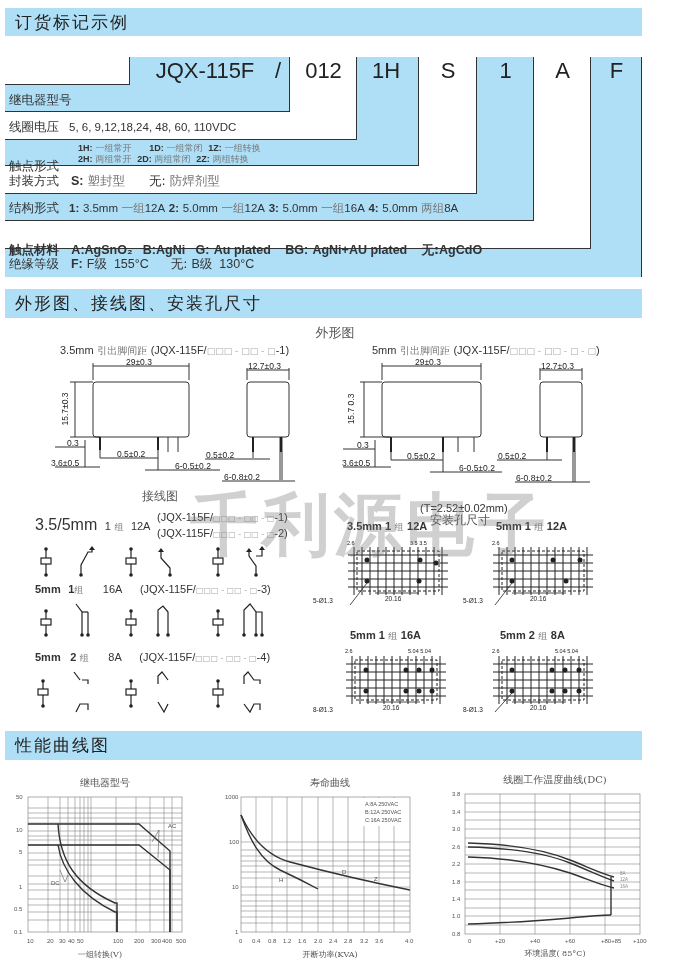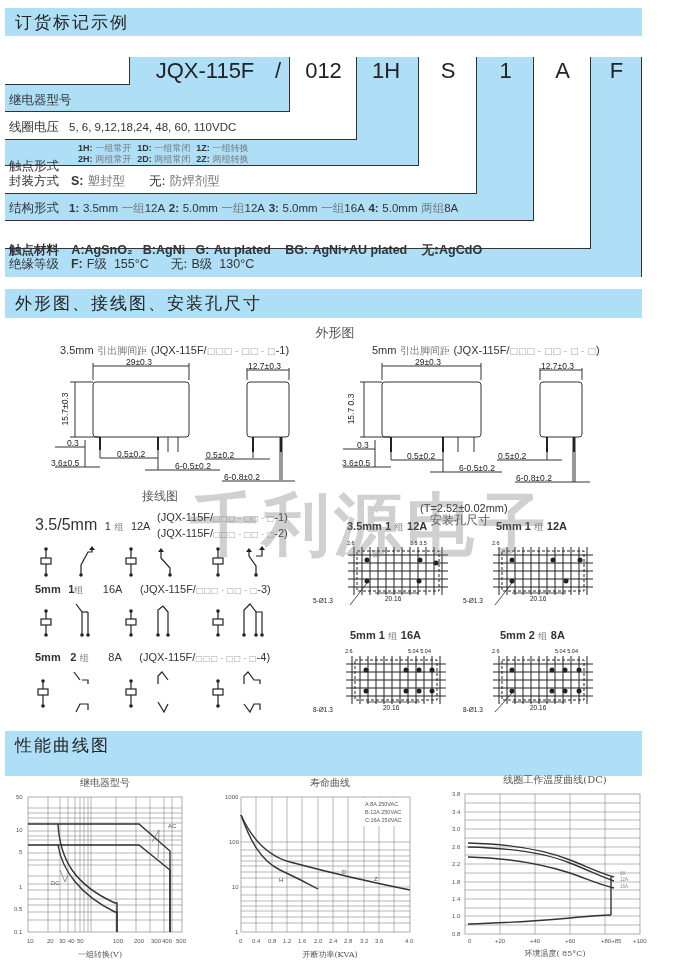--- a/index.html
+++ b/index.html
@@ -56,21 +56,21 @@
   <span>线圈电压</span>
   <span class="val" style="margin-left:6px;font-size:11.5px;">5, 6, 9,12,18,24, 48, 60, 110VDC</span>
 </div>
 
 <div class="rowlbl" style="left:9px;top:146px;margin-top:12px;">
   <span>触点形式</span>
 </div>
 <div class="abs small" style="left:78px;top:143px;white-space:nowrap;">
   <div>
     <b class="val" style="font-size:9px;">1H:</b> <span class="cn">一组常开</span>&nbsp;
-    <b class="val" style="font-size:9px;">1D:</b> <span class="cn">一组常闭</span>&nbsp;
+    <b class="val" style="font-size:9px;margin-left:12px;">1D:</b> <span class="cn">一组常闭</span>&nbsp;
     <b class="val" style="font-size:9px;">1Z:</b> <span class="cn">一组转换</span>
   </div>
   <div>
     <b class="val" style="font-size:9px;">2H:</b> <span class="cn">两组常开</span>&nbsp;
     <b class="val" style="font-size:9px;">2D:</b> <span class="cn">两组常闭</span>&nbsp;
     <b class="val" style="font-size:9px;">2Z:</b> <span class="cn">两组转换</span>
   </div>
 </div>
 
 <div class="rowlbl" style="left:9px;top:173px;">
@@ -466,21 +466,21 @@
 <div class="dim" style="left:383px;top:704px;font-size:6.5px;">20.16</div>
 <div class="dim" style="left:313px;top:706px;font-size:6.5px;">8-Ø1.3</div>
 
 <div class="dim" style="left:492px;top:648px;font-size:5.5px;">2.6</div>
 <div class="dim" style="left:555px;top:648px;font-size:5.5px;">5.04 5.04</div>
 <div class="dim" style="left:530px;top:704px;font-size:6.5px;">20.16</div>
 <div class="dim" style="left:463px;top:706px;font-size:6.5px;">8-Ø1.3</div>
 
 <div class="watermark">千利源电子</div>
 
-<div class="hdr" style="top:731px;height:45px;">性能曲线图</div>
+<div class="hdr" style="top:731px;height:29px;">性能曲线图</div>
 
 <div class="ctitle" style="left:45px;top:776px;width:120px;">继电器型号</div>
 <div class="ctitle" style="left:270px;top:776px;width:120px;">寿命曲线</div>
 <div class="ctitle" style="left:480px;top:773px;width:150px;">线圈工作温度曲线(DC)</div>
 
 <svg style="left:0;top:0;" width="675" height="961">
   <g stroke="#888" stroke-width="0.6">
     <rect x="28" y="797" width="154" height="135" fill="none" stroke="#777"></rect>
     <line x1="48" y1="797" x2="48" y2="932"></line>
       <line x1="60" y1="797" x2="60" y2="932"></line>

